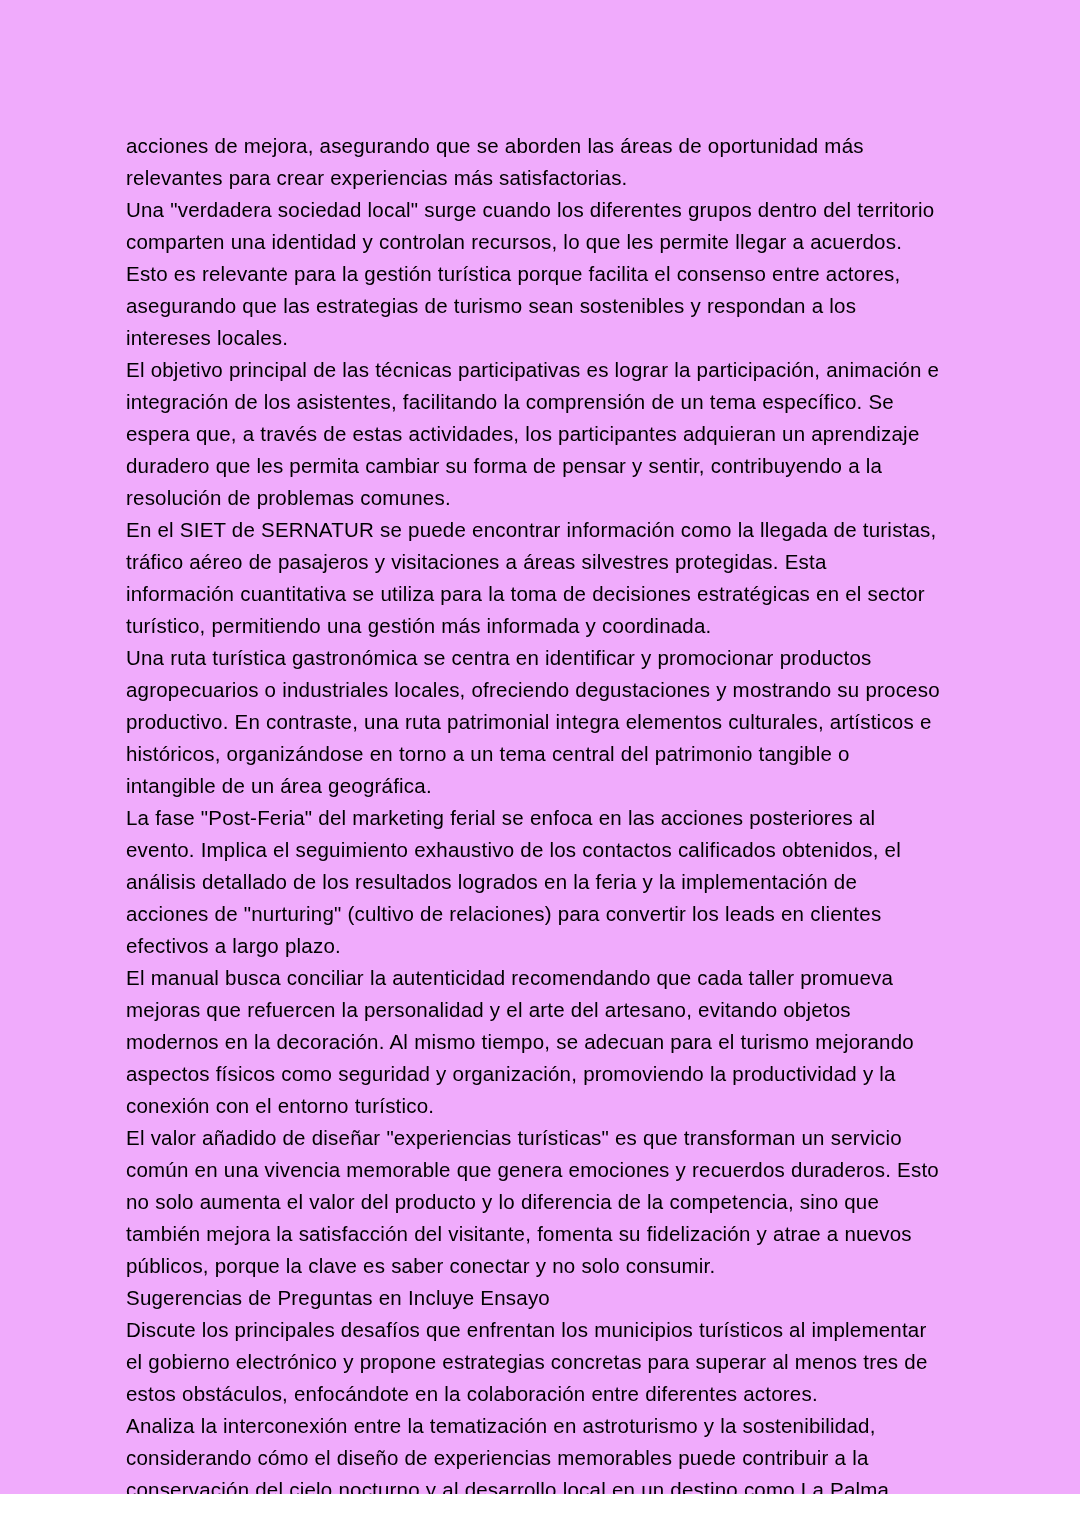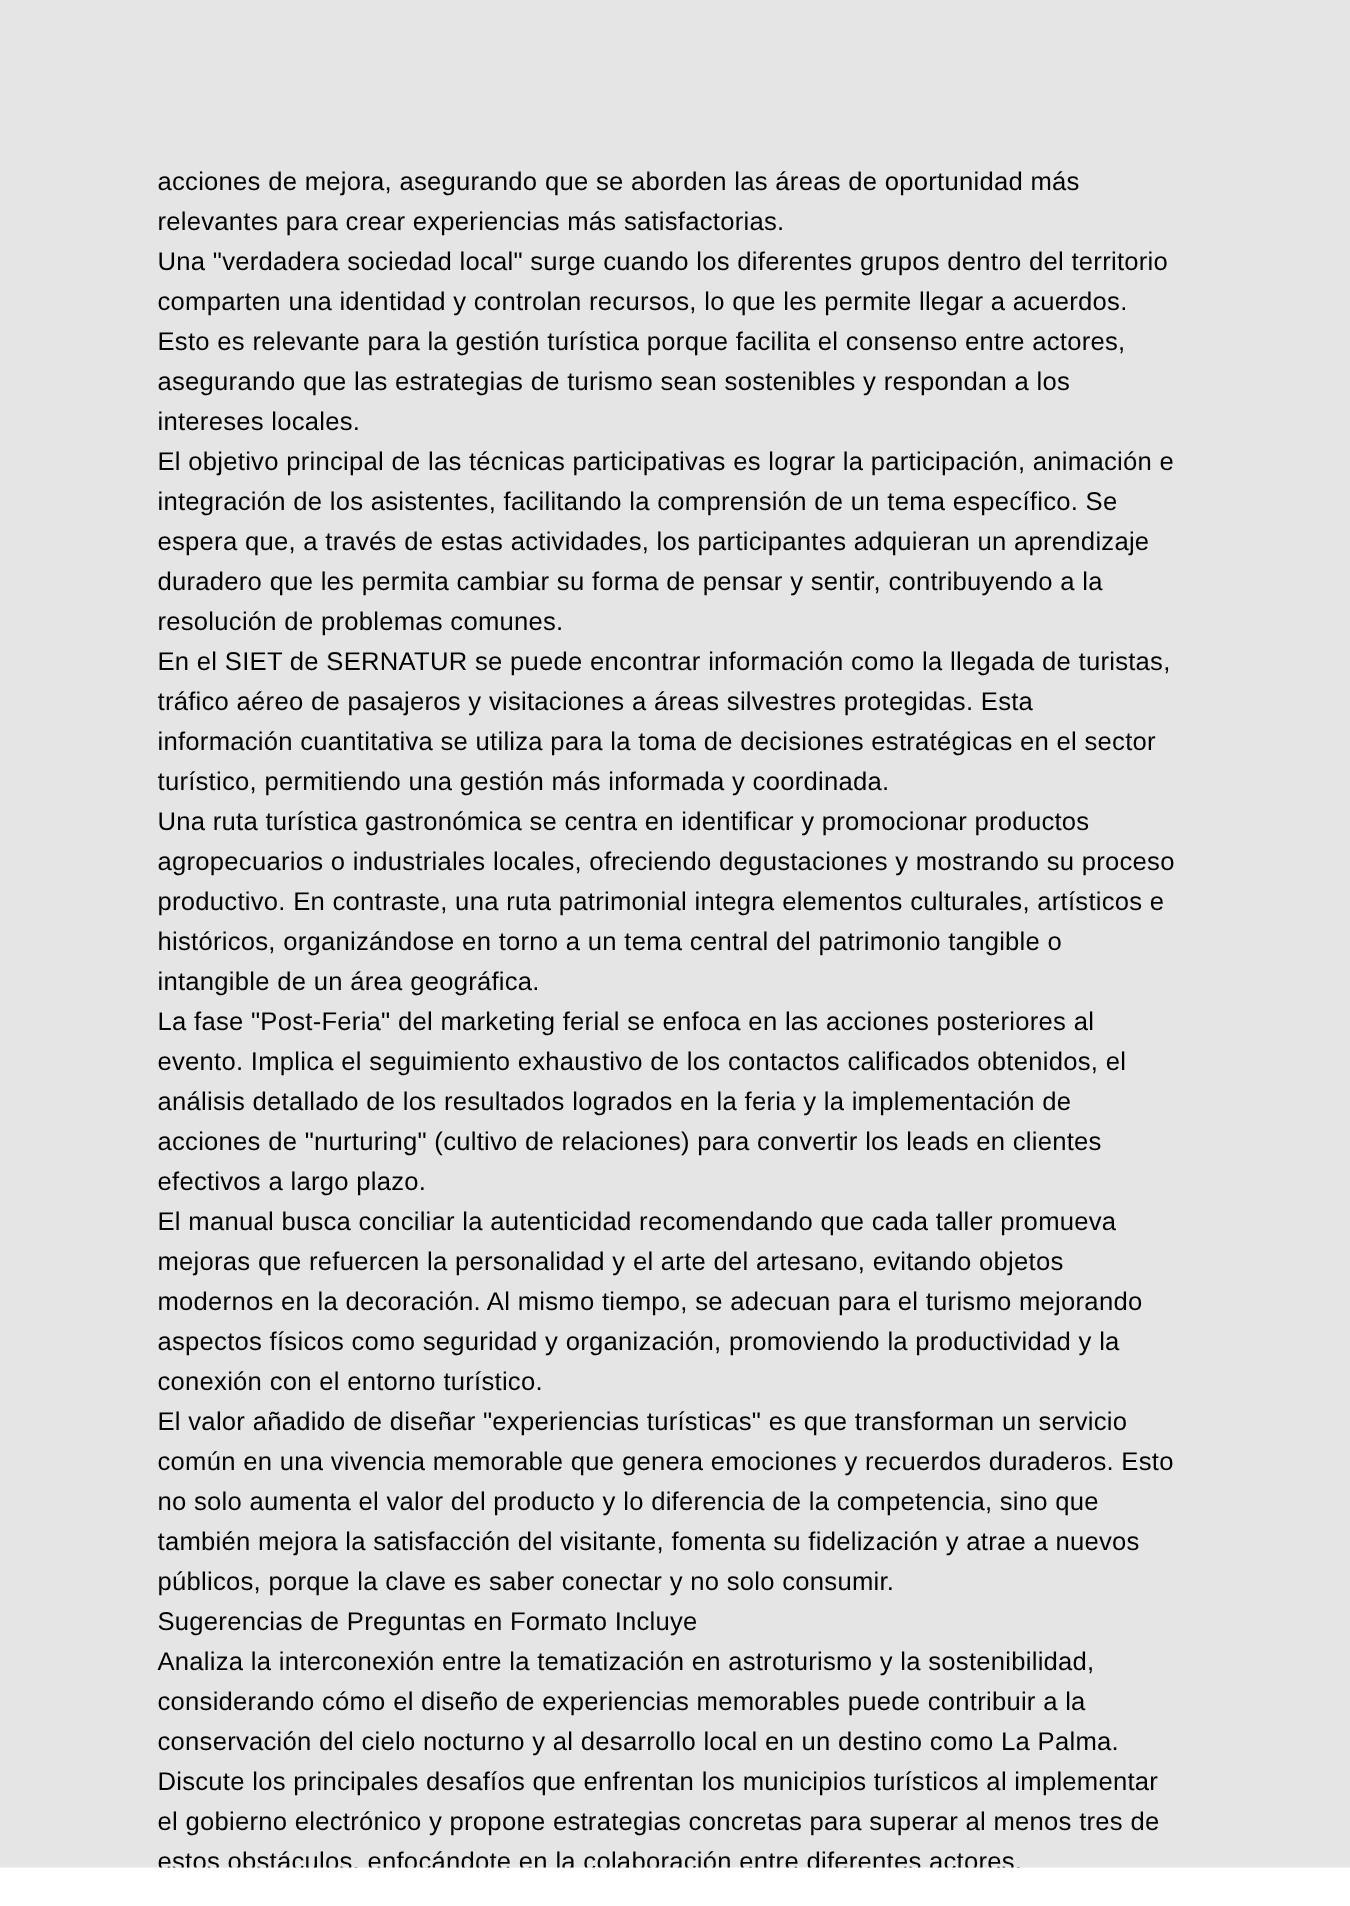--- a/index.html
+++ b/index.html
@@ -12,21 +12,21 @@
     width: 1080px;
     height: 1525px;
     font-family: "Liberation Sans", sans-serif;
     color: #000000;
     -webkit-font-smoothing: antialiased;
   }
   .page {
     position: relative;
     width: 1080px;
     height: 1494px;
-    background: #e5e5e5;
+    background: #f0abfc;
     box-sizing: border-box;
     padding: 130px 140px 0 126px;
     overflow: hidden;
   }
   .doc-body {
     font-size: 20.5px;
     line-height: 32px;
     text-align: left;
     letter-spacing: 0.01em;
     word-spacing: 0.005em;
@@ -44,19 +44,19 @@
 <div class="page">
   <div class="doc-body">
     <p class="para">acciones de mejora, asegurando que se aborden las áreas de oportunidad más relevantes para crear experiencias más satisfactorias.</p>
     <p class="para">Una "verdadera sociedad local" surge cuando los diferentes grupos dentro del territorio comparten una identidad y controlan recursos, lo que les permite llegar a acuerdos. Esto es relevante para la gestión turística porque facilita el consenso entre actores, asegurando que las estrategias de turismo sean sostenibles y respondan a los intereses locales.</p>
     <p class="para">El objetivo principal de las técnicas participativas es lograr la participación, animación e integración de los asistentes, facilitando la comprensión de un tema específico. Se espera que, a través de estas actividades, los participantes adquieran un aprendizaje duradero que les permita cambiar su forma de pensar y sentir, contribuyendo a la resolución de problemas comunes.</p>
     <p class="para">En el SIET de SERNATUR se puede encontrar información como la llegada de turistas, tráfico aéreo de pasajeros y visitaciones a áreas silvestres protegidas. Esta información cuantitativa se utiliza para la toma de decisiones estratégicas en el sector turístico, permitiendo una gestión más informada y coordinada.</p>
     <p class="para">Una ruta turística gastronómica se centra en identificar y promocionar productos agropecuarios o industriales locales, ofreciendo degustaciones y mostrando su proceso productivo. En contraste, una ruta patrimonial integra elementos culturales, artísticos e históricos, organizándose en torno a un tema central del patrimonio tangible o intangible de un área geográfica.</p>
     <p class="para">La fase "Post-Feria" del marketing ferial se enfoca en las acciones posteriores al evento. Implica el seguimiento exhaustivo de los contactos calificados obtenidos, el análisis detallado de los resultados logrados en la feria y la implementación de acciones de "nurturing" (cultivo de relaciones) para convertir los leads en clientes efectivos a largo plazo.</p>
     <p class="para">El manual busca conciliar la autenticidad recomendando que cada taller promueva mejoras que refuercen la personalidad y el arte del artesano, evitando objetos modernos en la decoración. Al mismo tiempo, se adecuan para el turismo mejorando aspectos físicos como seguridad y organización, promoviendo la productividad y la conexión con el entorno turístico.</p>
     <p class="para">El valor añadido de diseñar "experiencias turísticas" es que transforman un servicio común en una vivencia memorable que genera emociones y recuerdos duraderos. Esto no solo aumenta el valor del producto y lo diferencia de la competencia, sino que también mejora la satisfacción del visitante, fomenta su fidelización y atrae a nuevos públicos, porque la clave es saber conectar y no solo consumir.</p>
-    <p class="para">Sugerencias de Preguntas en Formato Incluye</p>
+    <p class="para">Sugerencias de Preguntas en Incluye Ensayo</p>
+    <p class="para">Discute los principales desafíos que enfrentan los municipios turísticos al implementar el gobierno electrónico y propone estrategias concretas para superar al menos tres de estos obstáculos, enfocándote en la colaboración entre diferentes actores.</p>
     <p class="para">Analiza la interconexión entre la tematización en astroturismo y la sostenibilidad, considerando cómo el diseño de experiencias memorables puede contribuir a la conservación del cielo nocturno y al desarrollo local en un destino como La Palma.</p>
-    <p class="para">Discute los principales desafíos que enfrentan los municipios turísticos al implementar el gobierno electrónico y propone estrategias concretas para superar al menos tres de estos obstáculos, enfocándote en la colaboración entre diferentes actores.</p>
     <p class="para">Explica cómo la metodología de evaluación de la experiencia del visitante en áreas protegidas, inspirada en Parks Canada, puede ser aplicada para diagnosticar y mejorar de forma integral la relación entre el turismo y la conservación. Incluye ejemplos de cómo los diferentes principios de evaluación y las fases del taller contribuyen a este fin.</p>
 
   </div>
 </div>
 
 </body></html>

